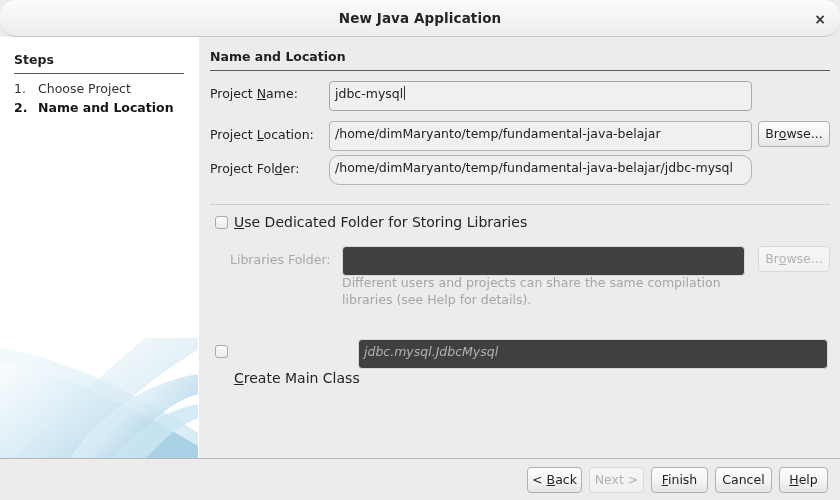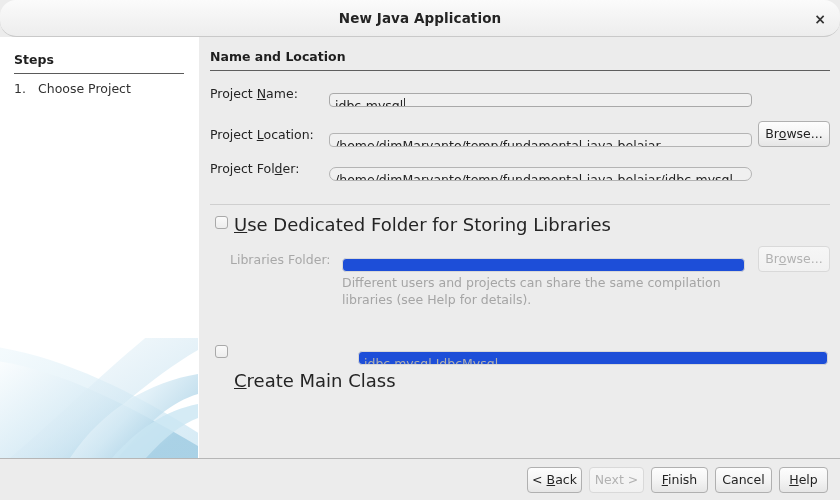--- a/index.html
+++ b/index.html
@@ -116,35 +116,34 @@
     position: absolute;
     font-size: 12.5px;
     color: #242424;
     white-space: nowrap;
   }
   .field-label.disabled { color: #a8a8a8; }
 
   .tfield {
     position: absolute;
     box-sizing: border-box;
-    height: 14px;
+    height: 30px;
     background: #f0f0f0;
     border: 1px solid #b4b4b4;
     border-radius: 4px;
     font-family: "DejaVu Sans", "Liberation Sans", sans-serif;
     font-size: 12.5px;
     color: #222;
     padding: 0 5px;
     line-height: 24px;
     white-space: nowrap;
     overflow: hidden;
-    margin-top: 12px;
   }
   .tfield.focused { border-color: #a9a9a9; }
-  .tfield.disabled { background: #1d4ed8; border-color: #d8d8d8; color: #b0b0b0; }
+  .tfield.disabled { background: #404040; border-color: #d8d8d8; color: #b0b0b0; font-style: italic; }
   .tfield .caret {
     display: inline-block;
     width: 1px; height: 14px;
     background: #333;
     vertical-align: -2px;
     margin-left: 1px;
   }
 
   .btn {
     position: absolute;
@@ -178,21 +177,21 @@
     position: absolute;
     width: 13px; height: 13px;
     box-sizing: border-box;
     border: 1px solid #a9a9a9;
     border-radius: 3px;
     background: linear-gradient(to bottom, #fafafa, #ededed);
     cursor: pointer;
   }
   .cbox-label {
     position: absolute;
-    font-size: 18px;
+    font-size: 14px;
     color: #242424;
     white-space: nowrap;
     cursor: pointer;
   }
 
   .hint {
     position: absolute;
     font-size: 12.5px;
     color: #a5a5a5;
     line-height: 17px;
@@ -218,20 +217,23 @@
     <div class="titlebar-title">New Java Application</div>
     <div class="titlebar-close">×</div>
   </div>
 
   <div class="sidebar">
     <div class="steps-title">Steps</div>
     <div class="steps-rule"></div>
     <div class="steps-list">
       <div class="step-row">
         <span class="step-num">1.</span><span>Choose Project</span>
+      </div>
+      <div class="step-row active">
+        <span class="step-num">2.</span><span>Name and Location</span>
       </div>
     </div>
 
     <div class="swoosh">
       <svg width="198" height="120" viewBox="0 0 198 120" xmlns="http://www.w3.org/2000/svg">
         <defs>
           <linearGradient id="g1" x1="0" y1="0" x2="1" y2="0.6">
             <stop offset="0%" stop-color="#ffffff"></stop>
             <stop offset="55%" stop-color="#d7ebf5"></stop>
             <stop offset="100%" stop-color="#9ecbe2"></stop>

